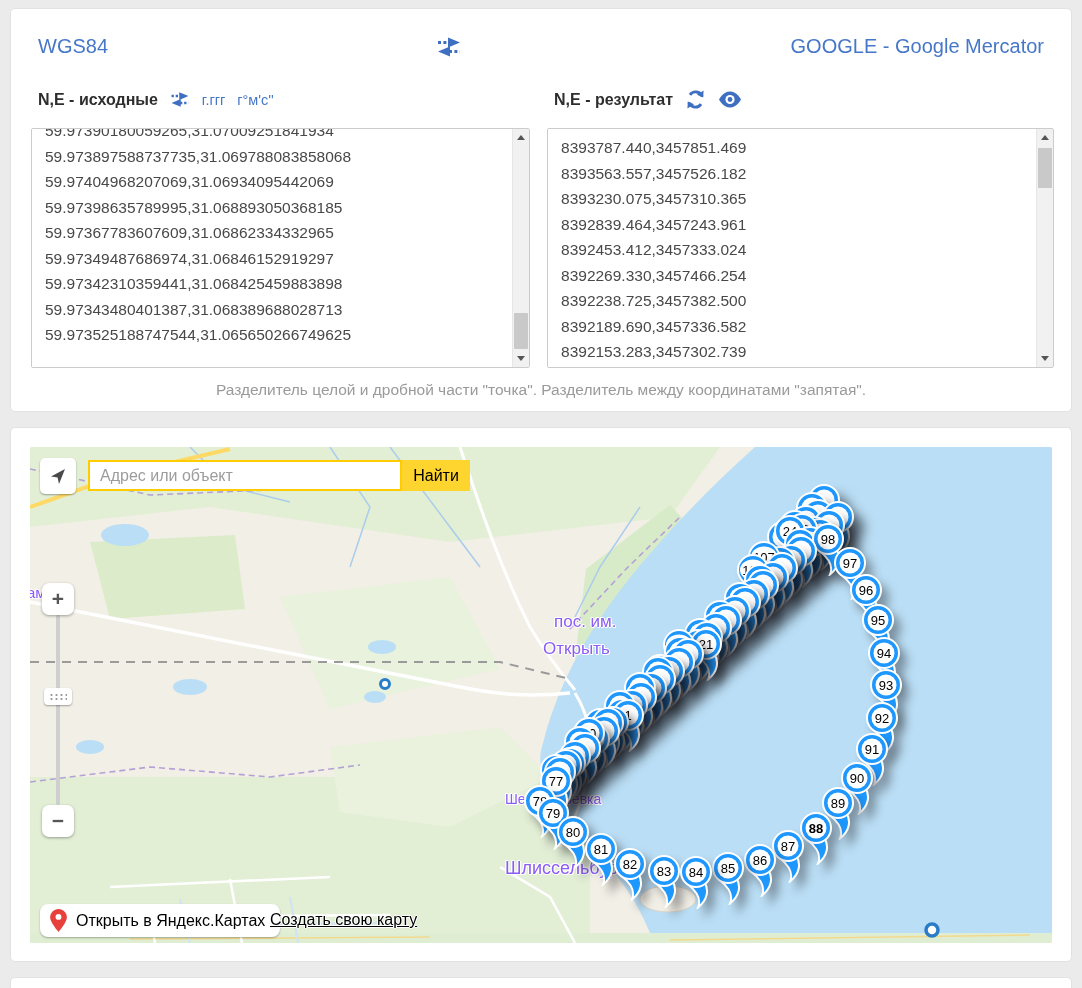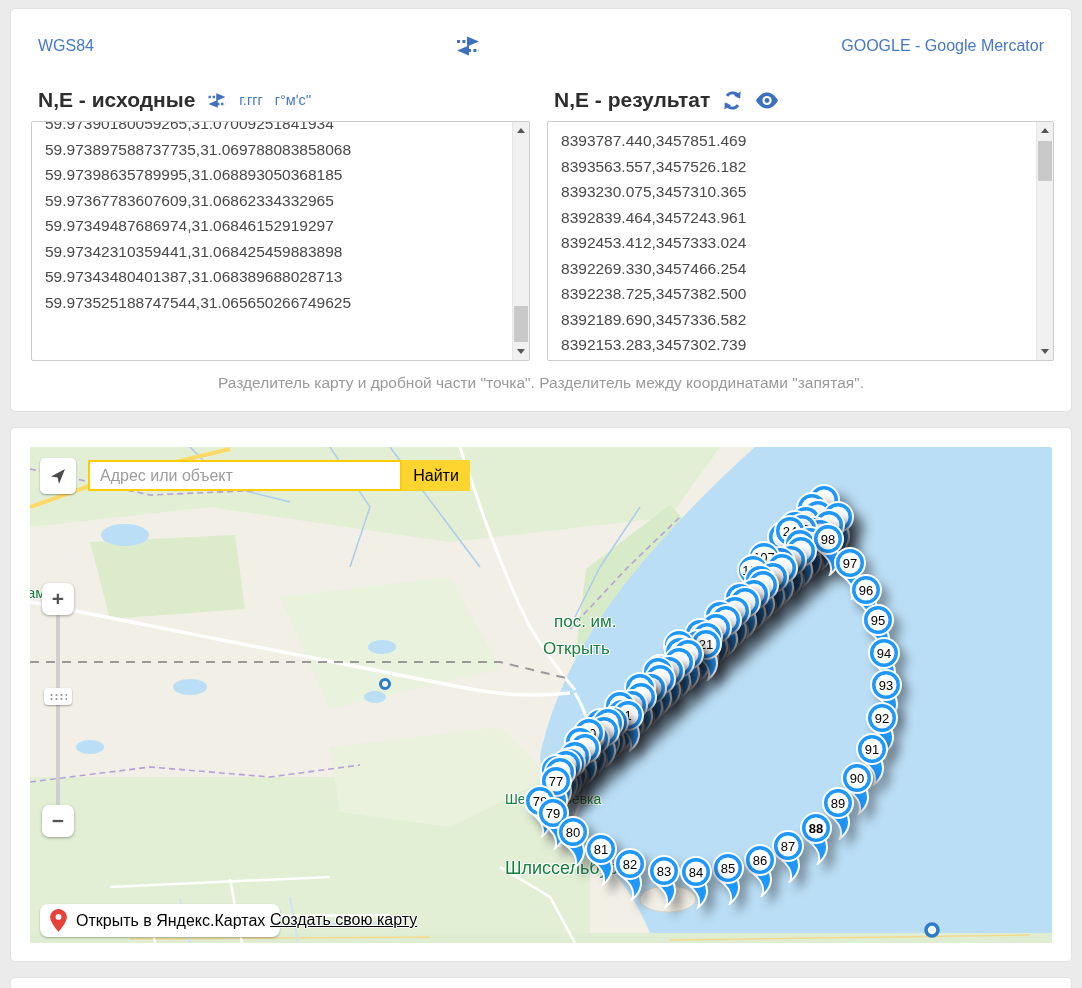--- a/index.html
+++ b/index.html
@@ -5,50 +5,50 @@
   *{box-sizing:border-box}
   html,body{margin:0;padding:0}
   body{width:1082px;height:988px;background:#ebebeb;font-family:"Liberation Sans",sans-serif;overflow:hidden;position:relative}
   .panel{position:absolute;left:10px;width:1062px;background:#fff;border:1px solid #e2e2e2;border-radius:5px}
   #panel-converter{top:8px;height:404px;padding:26px 27px 0}
   #panel-map{top:427px;height:535px;padding:19px}
   #panel-bottom{top:977px;height:24px}
 
   
   .conv-header{display:flex;justify-content:space-between;align-items:center}
-  .syslink{color:#4677c8;font-size:16px;text-decoration:none;cursor:pointer}
+  .syslink{color:#4677c8;font-size:20px;text-decoration:none;cursor:pointer}
   .icon-btn{display:inline-flex;align-items:center;cursor:pointer}
 
   .conv-labels{display:flex;gap:17px;margin:31px -10px 0 -7px}
   .conv-labels .col{width:500px;display:flex;align-items:center;gap:12px;padding-left:7px}
   .conv-labels .col2{width:508px}
-  .lbl{font-weight:bold;font-size:21px;color:#2e2e2e}
+  .lbl{font-weight:bold;font-size:16px;color:#2e2e2e}
   .fmt{color:#4677c8;font-weight:normal;font-size:14.5px;text-decoration:none;cursor:pointer}
 
-  .conv-areas{display:flex;gap:17px;margin:9px -10px 0 -7px}
+  .conv-areas{display:flex;gap:17px;margin:18px -10px 0 -7px}
   .ta{position:relative;height:240px;border:1px solid #ccc;border-radius:2px;background:#fff;overflow:hidden;cursor:text}
   .ta1{width:500px}.ta2{width:508px}
   .ta-content{position:absolute;left:0;right:17px;padding-left:13px;font-size:15.5px;line-height:25.5px;color:#484848;white-space:nowrap;overflow:hidden}
   #srcContent{top:-11px}#resContent{top:6px}
   .sb{position:absolute;right:0;top:0;width:17px;height:100%;background:#f1f1f1;border-left:1px solid #e6e6e6}
   .sb-up,.sb-dn{position:absolute;left:0;width:16px;height:17px}
   .sb-up{top:0}.sb-dn{bottom:0}
   .sb-up::after,.sb-dn::after{content:"";position:absolute;left:4px;border-left:4px solid transparent;border-right:4px solid transparent}
   .sb-up::after{top:6px;border-bottom:5px solid #555}
   .sb-dn::after{bottom:6px;border-top:5px solid #555}
   .sb-thumb{position:absolute;left:1px;width:14px;background:#c9c9c9;border-radius:1px}
   .ta1 .sb-thumb{top:184px;height:36px}
   .ta2 .sb-thumb{top:19px;height:40px}
 
   .note{margin:13px 0 0;text-align:center;color:#9a9a9a;font-size:15.5px}
 
   
   .map{position:relative;width:1022px;height:496px;overflow:hidden;background:#f2efe6;border-radius:2px}
   .geo{position:absolute;left:0;top:0;z-index:1}
-  .map-label{position:absolute;color:#15803d;white-space:nowrap;z-index:5;
+  .map-label{position:absolute;color:#8b5cf6;white-space:nowrap;z-index:5;
     text-shadow:1px 0 0 #fff,-1px 0 0 #fff,0 1px 0 #fff,0 -1px 0 #fff,1px 1px 0 #fff,-1px -1px 0 #fff}
   .marker{position:absolute;width:40px;height:54px}
   .marker svg{filter:drop-shadow(7px 8px 5px rgba(35,35,40,.40))}
   .marker.cluster svg{filter:drop-shadow(10px 11px 6px rgba(15,15,20,.55))}
 
   .geoloc{position:absolute;left:10px;top:11px;width:36px;height:36px;background:#fff;border-radius:5px;
     box-shadow:0 1px 2px rgba(0,0,0,.35);display:flex;align-items:center;justify-content:center;z-index:600;cursor:pointer}
   .search-input{position:absolute;left:58px;top:13px;width:314px;height:31px;border:2px solid #ffcc00;
     padding:0 10px;font-size:16px;color:#333;z-index:600;font-family:"Liberation Sans",sans-serif;outline:none}
   .search-input::placeholder{color:#9c9c9c}
@@ -120,20 +120,21 @@
         </svg>
       </span>
     </div>
   </div>
 
   <div class="conv-areas">
     <div class="ta ta1">
       <div class="ta-content" id="srcContent">
           <div>59.97390180059265,31.07009251841934</div>
           <div>59.973897588737735,31.069788083858068</div>
+          <div>59.97404968207069,31.06934095442069</div>
           <div>59.97398635789995,31.068893050368185</div>
           <div>59.97367783607609,31.06862334332965</div>
           <div>59.97349487686974,31.06846152919297</div>
           <div>59.97342310359441,31.068425459883898</div>
           <div>59.97343480401387,31.068389688028713</div>
           <div>59.973525188747544,31.065650266749625</div>
         </div>
       <div class="sb">
         <span class="sb-up"></span>
         <span class="sb-thumb"></span>
@@ -153,21 +154,21 @@
           <div>8392153.283,3457302.739</div>
         </div>
       <div class="sb">
         <span class="sb-up"></span>
         <span class="sb-thumb"></span>
         <span class="sb-dn"></span>
       </div>
     </div>
   </div>
 
-  <p class="note">Разделитель карту и дробной части "точка". Разделитель между координатами "запятая".</p>
+  <p class="note">Разделитель целой и дробной части "точка". Разделитель между координатами "запятая".</p>
 </section>
 
 <section class="panel" id="panel-map">
   <div class="map" id="mapCanvas">
 
     <svg class="geo" width="1022" height="496" viewBox="0 0 1022 496">
 
       <rect x="0" y="0" width="1022" height="496" fill="#f2efe6"></rect>
 
       <polygon points="0,0 690,0 640,70 420,95 180,60 0,80" fill="#e2efd5"></polygon>

